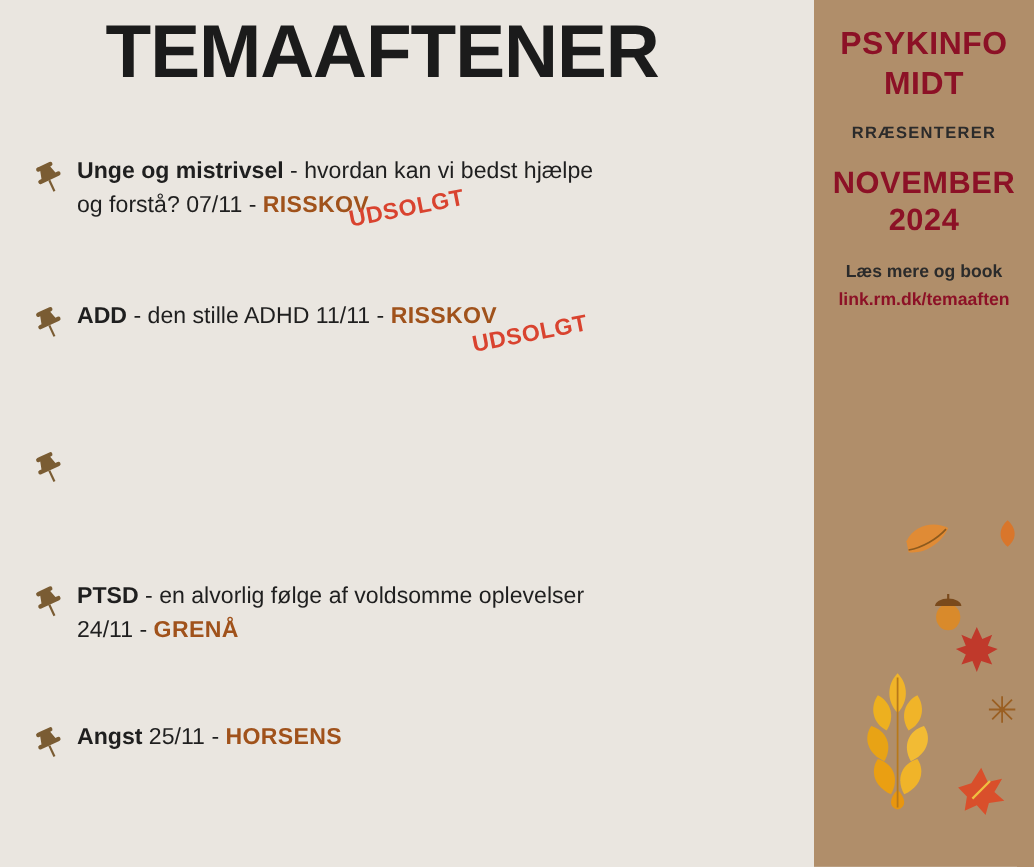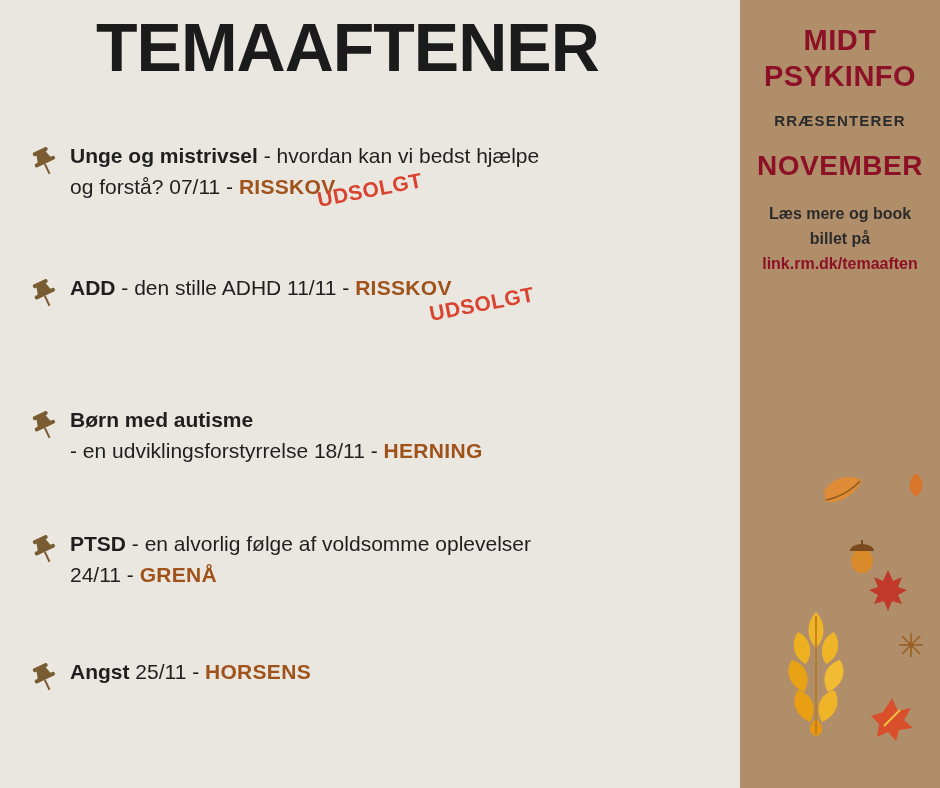--- a/index.html
+++ b/index.html
@@ -195,24 +195,20 @@
 
       <div class="event-row" style="margin-bottom:62px;">
         <span class="pin-icon">
           <svg viewBox="0 0 32 32" width="32" height="32">
             <g transform="rotate(-25 16 16)">
               <path d="M13 3 h10 a2 2 0 0 1 0 4 h-1 l2 7 h2 a2 2 0 0 1 0 4 h-18 a2 2 0 0 1 0 -4 h2 l2 -7 h-1 a2 2 0 0 1 0 -4 z" fill="#7a5c33"></path>
               <rect x="15" y="18" width="2" height="11" fill="#7a5c33"></rect>
             </g>
           </svg>
         </span>
-        <div class="event-text">
-          <span class="t-bold">Børn med autisme</span><br>
-          <span class="t-plain"> - en udviklingsforstyrrelse 18/11 - </span><span class="place">HERNING</span>
-        </div>
       </div>
 
       <div class="event-row" style="margin-bottom:66px;">
         <span class="pin-icon">
           <svg viewBox="0 0 32 32" width="32" height="32">
             <g transform="rotate(-25 16 16)">
               <path d="M13 3 h10 a2 2 0 0 1 0 4 h-1 l2 7 h2 a2 2 0 0 1 0 4 h-18 a2 2 0 0 1 0 -4 h2 l2 -7 h-1 a2 2 0 0 1 0 -4 z" fill="#7a5c33"></path>
               <rect x="15" y="18" width="2" height="11" fill="#7a5c33"></rect>
             </g>
           </svg>
@@ -236,33 +232,33 @@
           <span class="t-bold">Angst</span><span class="t-plain"> 25/11 - </span><span class="place">HORSENS</span>
         </div>
       </div>
 
     </div>
   </div>
 
   <div id="right-column">
 
     <div id="brand-block">
+      <div class="brand-line">PSYKINFO</div>
       <div class="brand-line">MIDT</div>
-      <div class="brand-line">PSYKINFO</div>
     </div>
 
     <div id="presents">RRÆSENTERER</div>
 
     <div id="month-block">
       <div class="month-line">NOVEMBER</div>
+      <div class="month-line">2024</div>
     </div>
 
     <div id="booking-block">
       <div class="booking-line">Læs mere og book</div>
-      <div class="booking-line">billet på</div>
       <a href="#" class="booking-link">link.rm.dk/temaaften</a>
     </div>
 
     <span class="leaf" style="left:80px; top:470px;">
       <svg width="46" height="40" viewBox="0 0 46 40">
         <path d="M4 22 C12 6 30 4 42 10 C36 24 20 34 6 32 Z" fill="#e08b35"></path>
         <path d="M6 30 C18 28 32 20 40 11" stroke="#8c5a1e" stroke-width="1.5" fill="none"></path>
       </svg>
     </span>
     <span class="leaf" style="left:165px; top:472px;">

